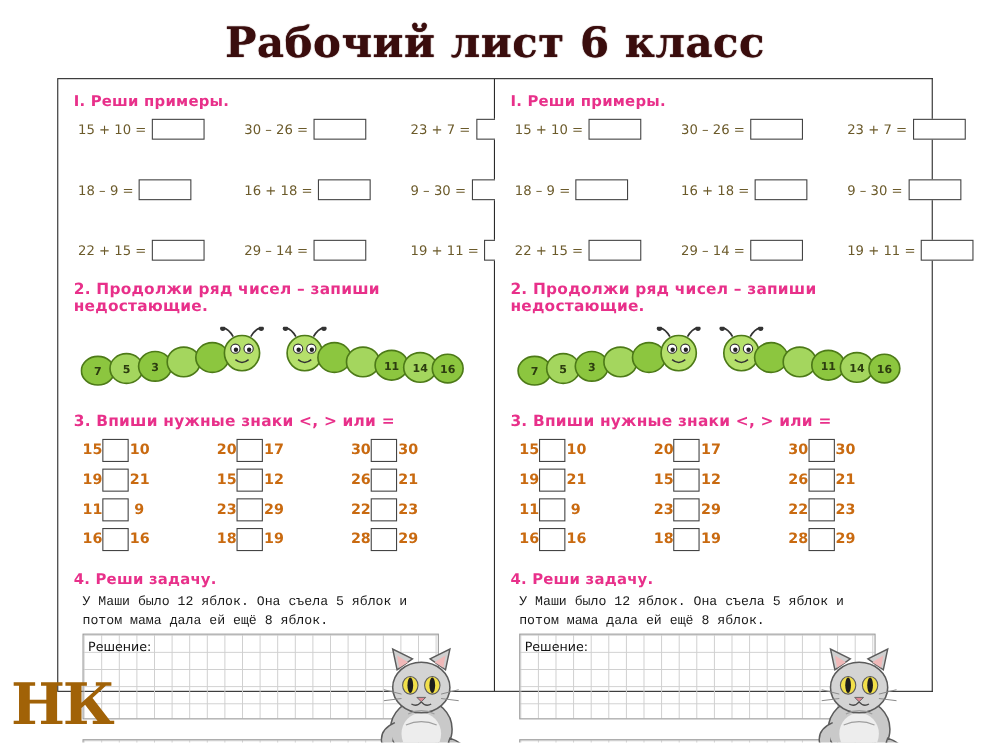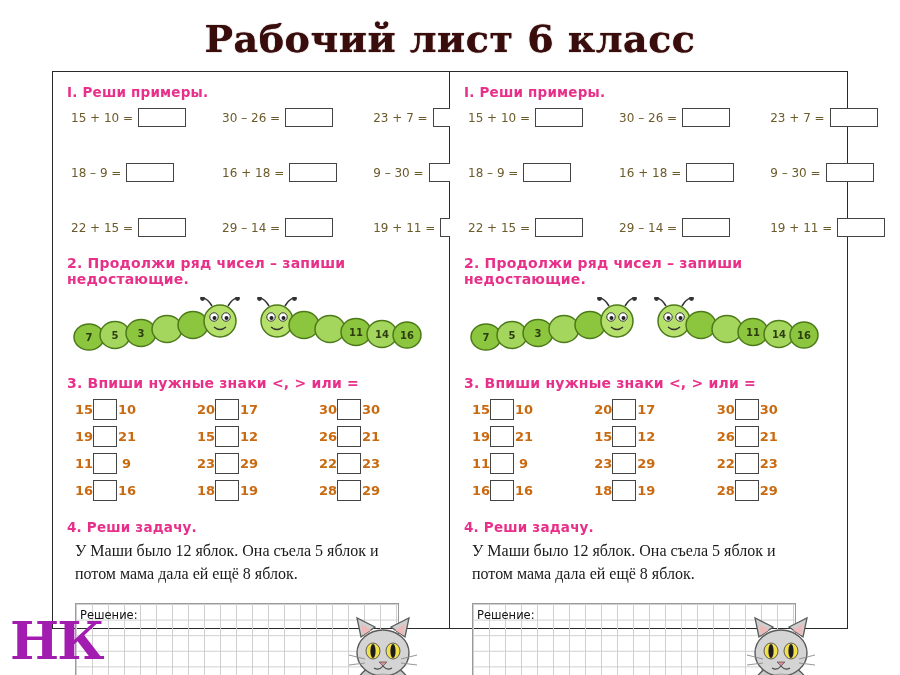--- a/index.html
+++ b/index.html
@@ -111,26 +111,26 @@
   .sign-box {
     display: inline-block;
     width: 22px;
     height: 19px;
     border: 1px solid #444;
     background: #fff;
   }
 
   
   .word-problem {
-    font-size: 16px;
+    font-size: 12px;
     color: #1a1a1a;
     line-height: 1.45;
-    margin: 4px 0 18px 8px;
+    margin: 4px 0 2px 8px;
     max-width: 330px;
-    font-family: Liberation Serif, serif;
+    font-family: Liberation Mono, monospace;
   }
   .answer-area {
     position: relative;
     margin-left: 8px;
   }
   .grid-block {
     position: relative;
     width: 324px;
     height: 78px;
     border: 1px solid #9a9a9a;
@@ -160,21 +160,21 @@
   }
 
   
   .watermark {
     position: absolute;
     left: 10px;
     bottom: 8px;
     font-family: "DejaVu Serif", serif;
     font-weight: bold;
     font-size: 52px;
-    color: #a21caf;
+    color: #a16207;
     letter-spacing: -2px;
     line-height: 1;
   }
 </style>
 </head>
 <body>
 
 <h1 class="page-title">Рабочий лист 6 класс</h1>
 
 <div class="sheets">

